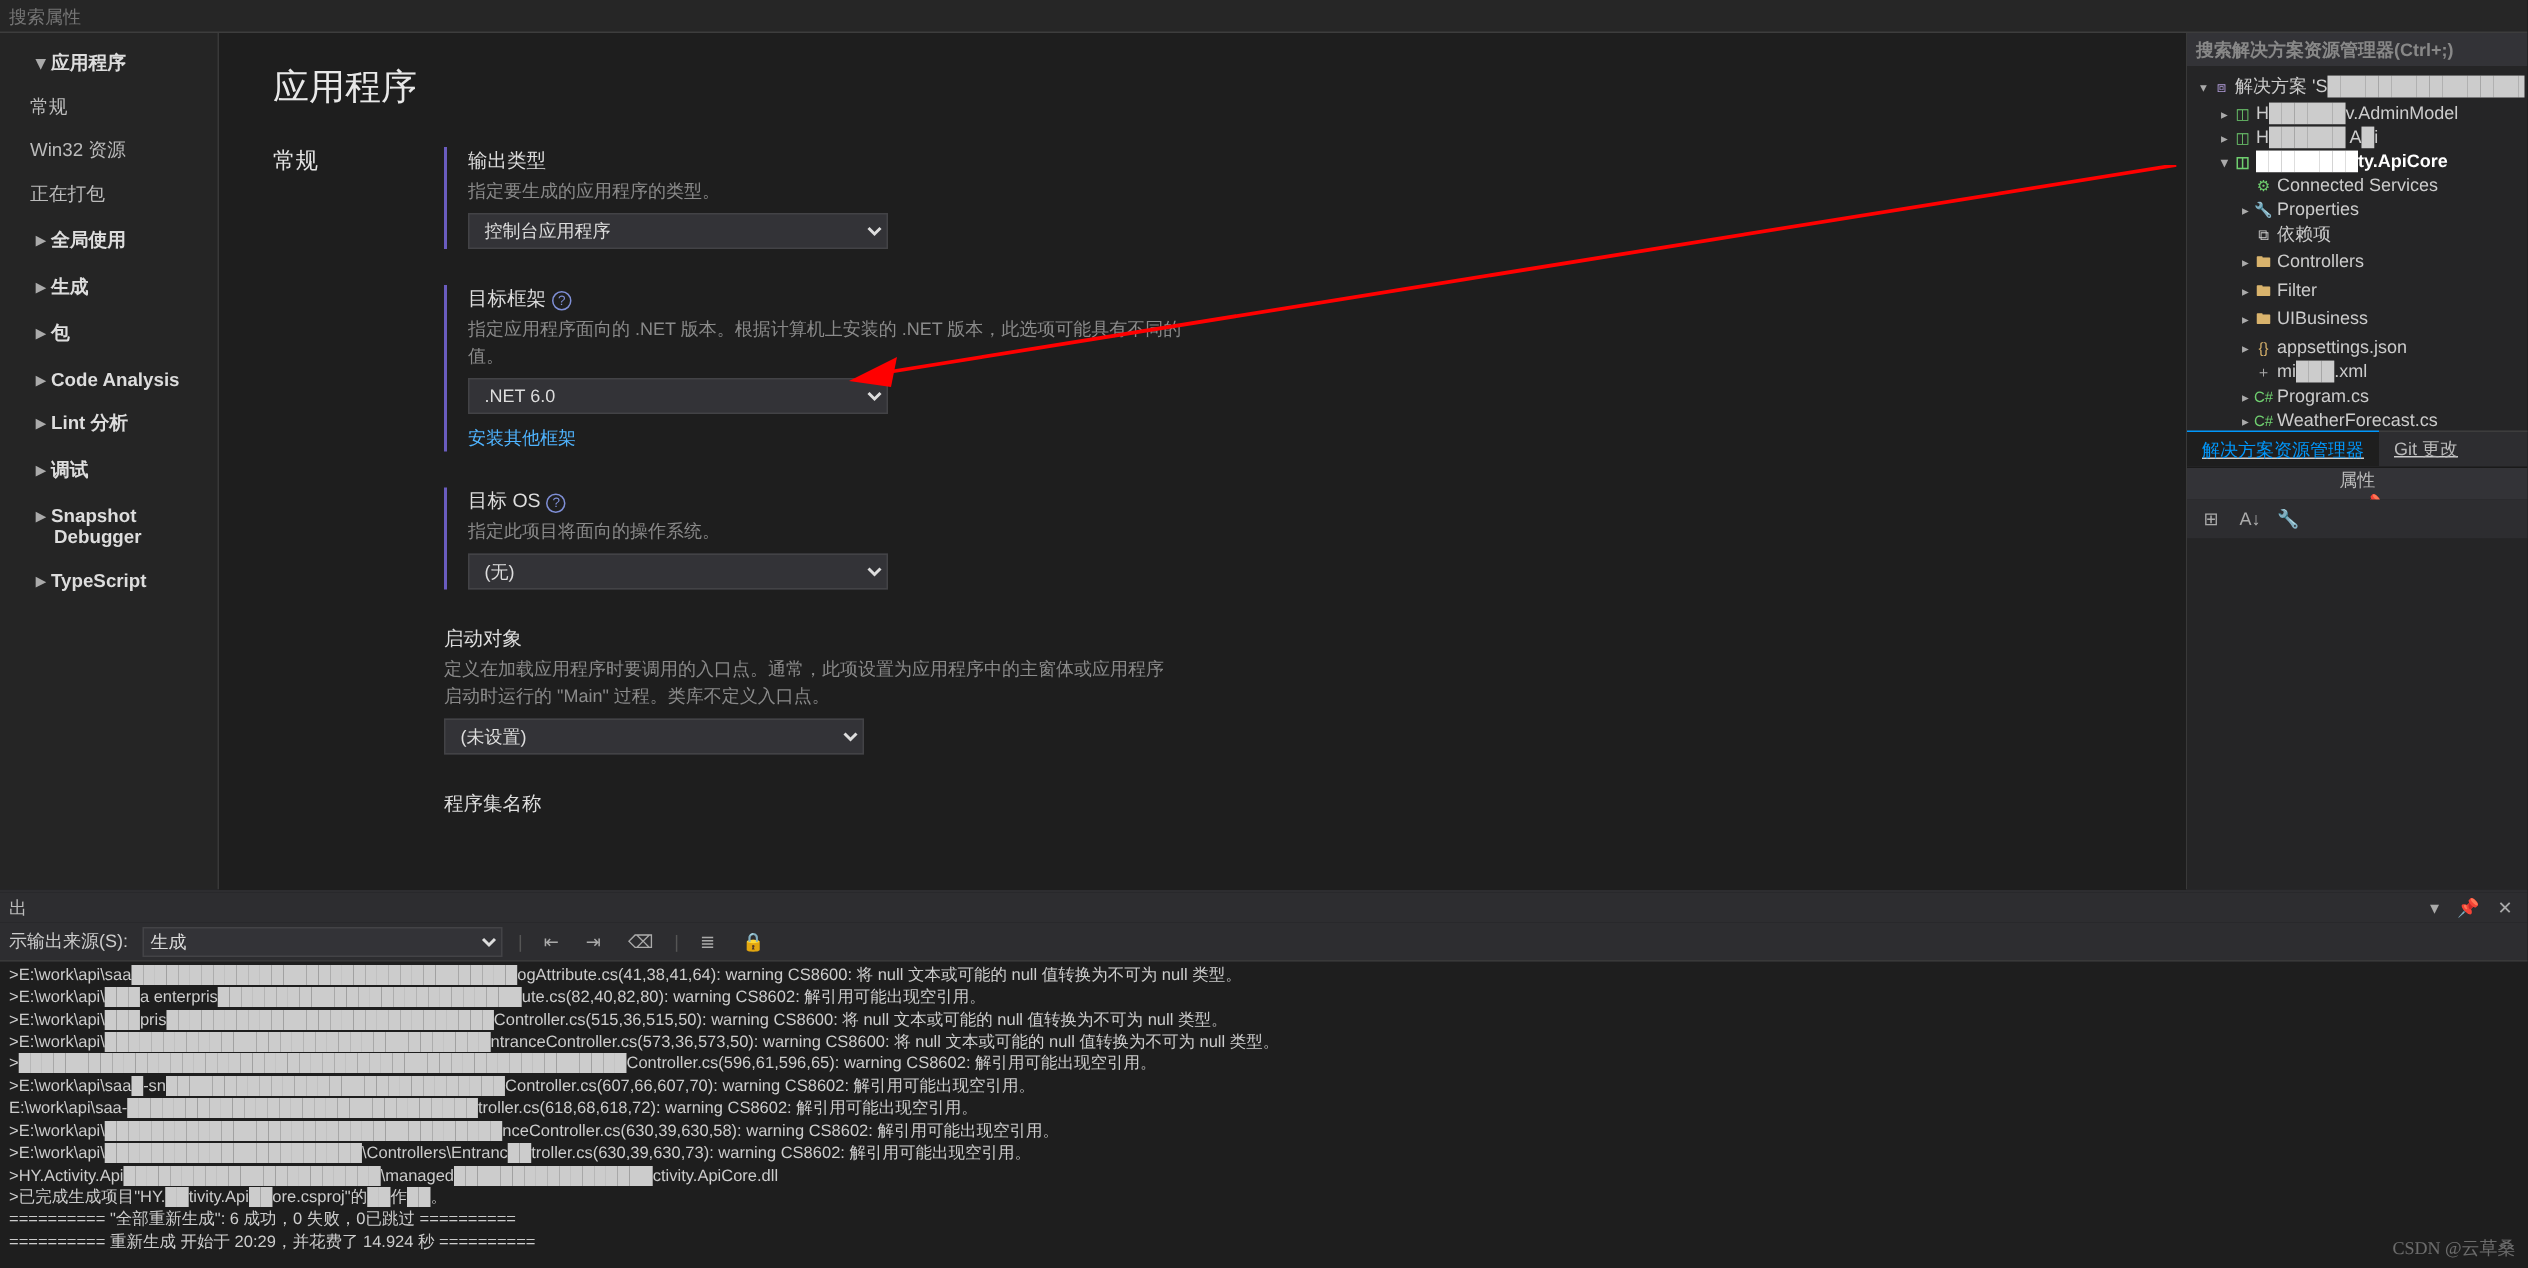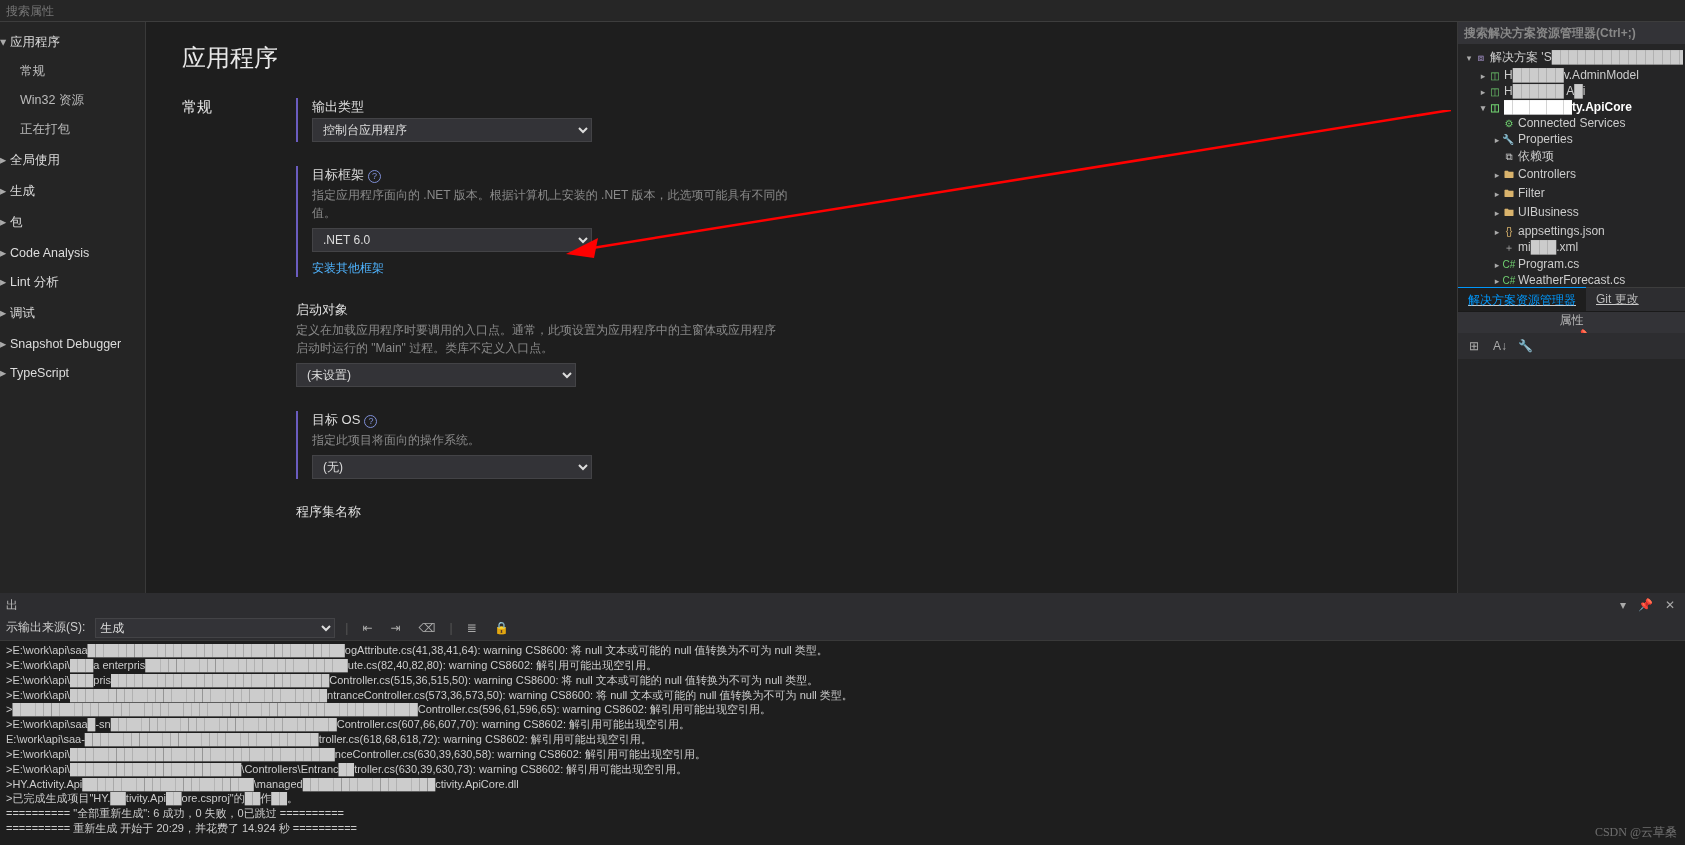--- a/index.html
+++ b/index.html
@@ -9,21 +9,21 @@
 
 .top-search { height:22px; background:#262626; border-bottom:1px solid #3d3d3d; display:flex; align-items:center; padding:0 6px; font-size:12px; color:#999; }
 .top-search input { background:transparent; border:none; color:#ccc; font-size:12px; width:200px; outline:none; }
 
 
 .three-col { display:flex; flex:1; min-height:0; }
 
 
 .sidebar { width:146px; background:#252525; border-right:1px solid #393939; font-size:12.5px; padding-top:4px; overflow:hidden; flex-shrink:0; }
 .sidebar .nav-item { padding:6px 12px; cursor:pointer; color:#ccc; }
-.sidebar .nav-item.lvl0 { font-weight:normal; color:#eee; }
+.sidebar .nav-item.lvl0 { font-weight:bold; color:#eee;margin-left:24px; }
 .sidebar .nav-item.lvl1 { padding-left:20px; color:#bbb; }
 .sidebar .nav-item.section { color:#ddd; margin-top:2px; }
 .sidebar .expand { display:inline-block; width:10px; margin-left:-12px; color:#aaa; }
 
 
 .center { flex:1; background:#1e1e1e; overflow-y:auto; padding:20px 36px; position:relative; }
 .center h1 { font-size:24px; font-weight:500; color:#e8e8e8; margin-bottom:24px; }
 .center .sect { margin-bottom:30px; display:flex; }
 .center .sect-col { flex:1; }
 .center .sect-label { width:114px; font-size:15px; color:#e4e4e4; padding-top:0; flex-shrink:0; }
@@ -107,40 +107,41 @@
 
     <div class="center">
       <h1>应用程序</h1>
 
       <div class="sect">
         <div class="sect-label">常规</div>
         <div class="sect-col">
 
           <div class="field">
             <div class="field-title"><span>输出类型</span></div>
+            <div class="field-desc">指定要生成的应用程序的类型。</div>
             <select><option>控制台应用程序</option></select>
           </div>
 
           <div class="field">
             <div class="field-title"><span>目标框架</span><span class="q">?</span></div>
             <div class="field-desc">指定应用程序面向的 .NET 版本。根据计算机上安装的 .NET 版本，此选项可能具有不同的值。</div>
             <select><option>.NET 6.0</option></select>
             <div><span class="link">安装其他框架</span></div>
           </div>
 
+          <div class="field">
+            <div class="field-title"><span>目标 OS</span><span class="q">?</span></div>
+            <div class="field-desc">指定此项目将面向的操作系统。</div>
+            <select><option>(无)</option></select>
+          </div>
+
           <div class="field nobar">
             <div class="field-title"><span>启动对象</span></div>
             <div class="field-desc">定义在加载应用程序时要调用的入口点。通常，此项设置为应用程序中的主窗体或应用程序启动时运行的 "Main" 过程。类库不定义入口点。</div>
             <select><option>(未设置)</option></select>
-          </div>
-
-          <div class="field">
-            <div class="field-title"><span>目标 OS</span><span class="q">?</span></div>
-            <div class="field-desc">指定此项目将面向的操作系统。</div>
-            <select><option>(无)</option></select>
           </div>
 
           <div class="field nobar">
             <div class="field-title"><span>程序集名称</span></div>
           </div>
 
         </div>
       </div>
 
       <svg class="redarrow" viewBox="0 0 885 160">

